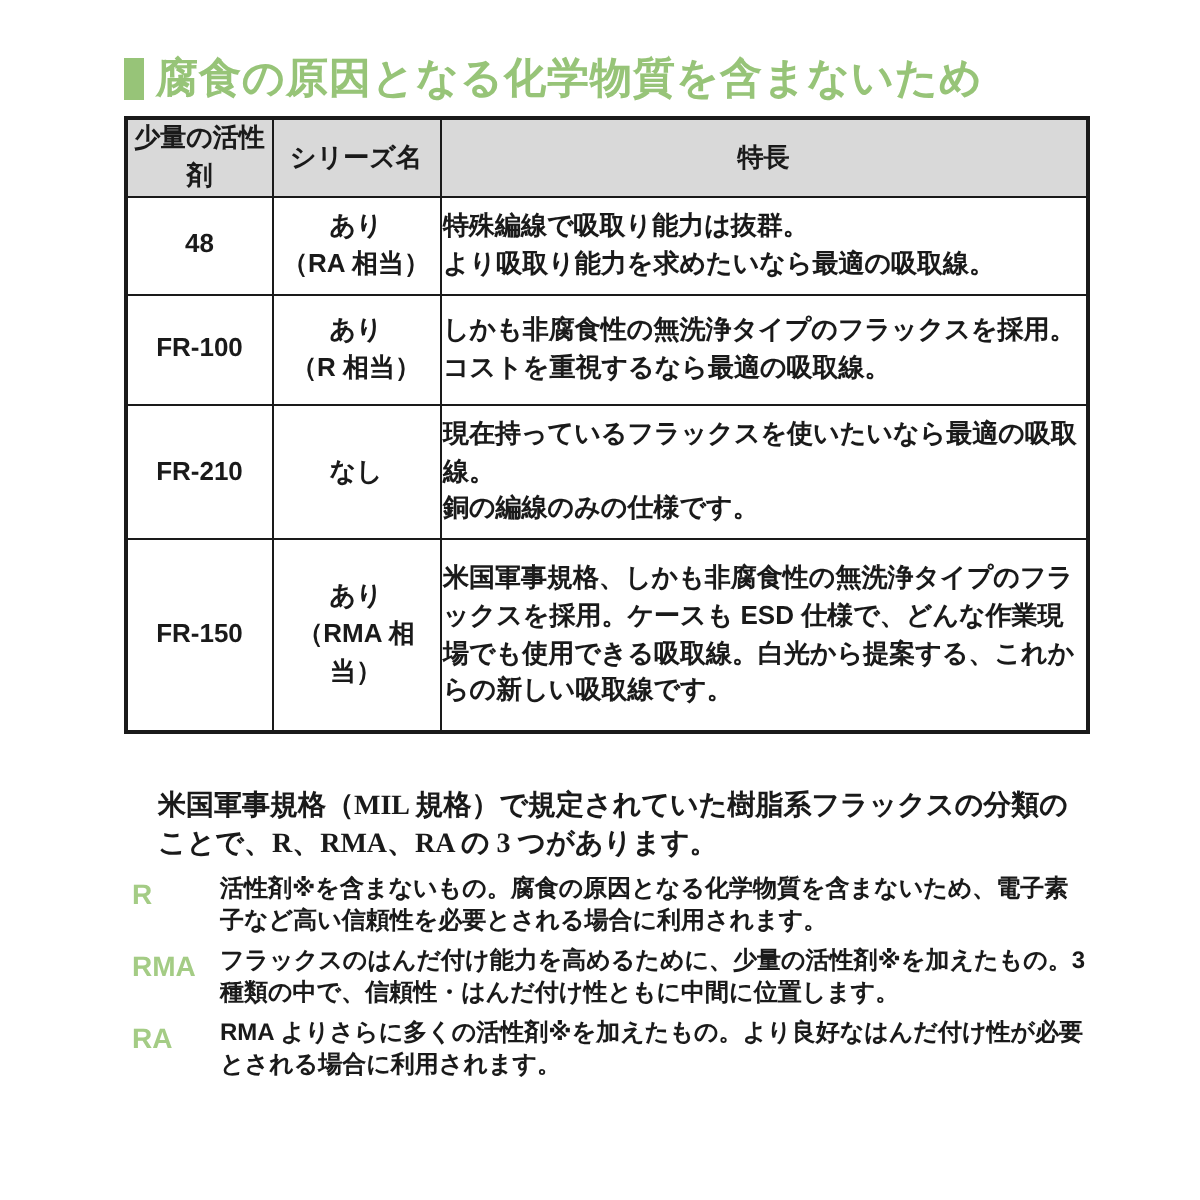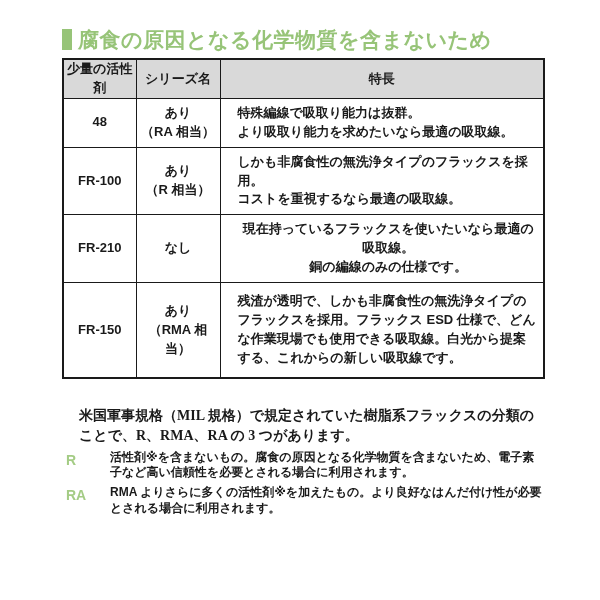--- a/index.html
+++ b/index.html
@@ -55,26 +55,26 @@
   col.c-flux   { width: 84px; }
   col.c-feat   { width: 324px; }
   td.cell-center {
     text-align: center;
     vertical-align: middle;
     white-space: pre-line;
   }
   td.cell-feat {
     text-align: left;
     vertical-align: middle;
-    padding: 5px 4px 5px 17px;
+    padding: 5px 4px 5px 1px;
     white-space: pre-line;
   }
   tr.r1 td { height: 49px; }
   tr.r2 td { height: 55px; }
-  tr.r3 td { height: 54px; text-align: center; }
+  tr.r3 td { height: 54px; }
   tr.r4 td { height: 96px; }
 
   
   .sec2 { margin-top: 27px; }
   .intro {
     margin: 6px 0 0 17px;
     width: 462px;
     font-size: 14px;
     line-height: 1.4;
     font-family: Liberation Serif, serif;
@@ -139,35 +139,39 @@
       <tr class="r3">
         <td class="cell-center">FR-210</td>
         <td class="cell-center">なし</td>
         <td class="cell-feat">現在持っているフラックスを使いたいなら最適の吸取線。
 銅の編線のみの仕様です。</td>
       </tr>
       <tr class="r4">
         <td class="cell-center">FR-150</td>
         <td class="cell-center">あり
 （RMA 相当）</td>
-        <td class="cell-feat">残渣が透明で、しかも非腐食性の無洗浄タイプのフラックスを採用。フラックス ESD 仕様で、どんな作業現場でも使用できる吸取線。白光から提案する、これからの新しい吸取線です。</td>
+        <td class="cell-feat">米国軍事規格、しかも非腐食性の無洗浄タイプのフラックスを採用。ケースも ESD 仕様で、どんな作業現場でも使用できる吸取線。白光から提案する、これからの新しい吸取線です。</td>
       </tr>
     </tbody>
   </table>
 
   <div class="sec2">
 
     <p class="intro">米国軍事規格（MIL 規格）で規定されていた樹脂系フラックスの分類のことで、R、RMA、RA の 3 つがあります。</p>
 
     <div class="defs">
       <div class="def-row">
         <span class="def-term">R</span>
         <span class="def-desc">活性剤※を含まないもの。腐食の原因となる化学物質を含まないため、電子素子など高い信頼性を必要とされる場合に利用されます。</span>
       </div>
       <div class="def-row">
+        <span class="def-term">RMA</span>
+        <span class="def-desc">フラックスのはんだ付け能力を高めるために、少量の活性剤※を加えたもの。3種類の中で、信頼性・はんだ付け性ともに中間に位置します。</span>
+      </div>
+      <div class="def-row">
         <span class="def-term">RA</span>
         <span class="def-desc">RMA よりさらに多くの活性剤※を加えたもの。より良好なはんだ付け性が必要とされる場合に利用されます。</span>
       </div>
     </div>
 
   </div>
 
 </div>
 
 </body></html>

